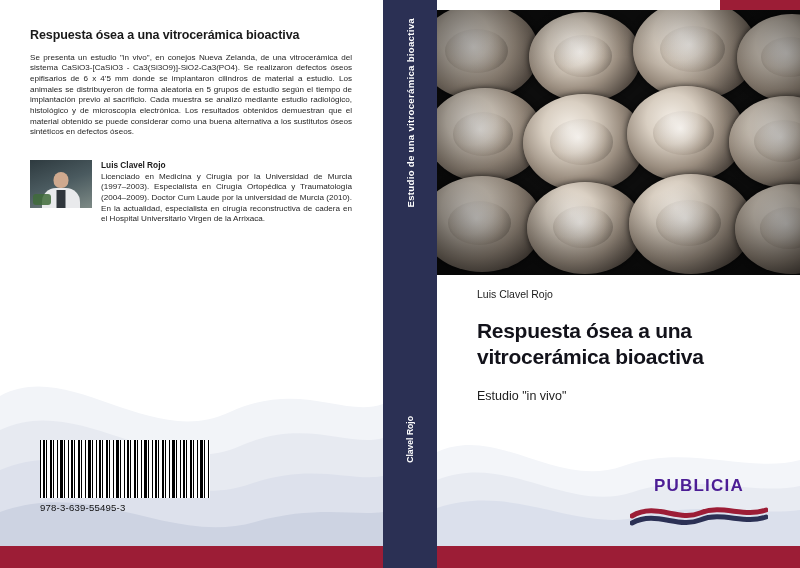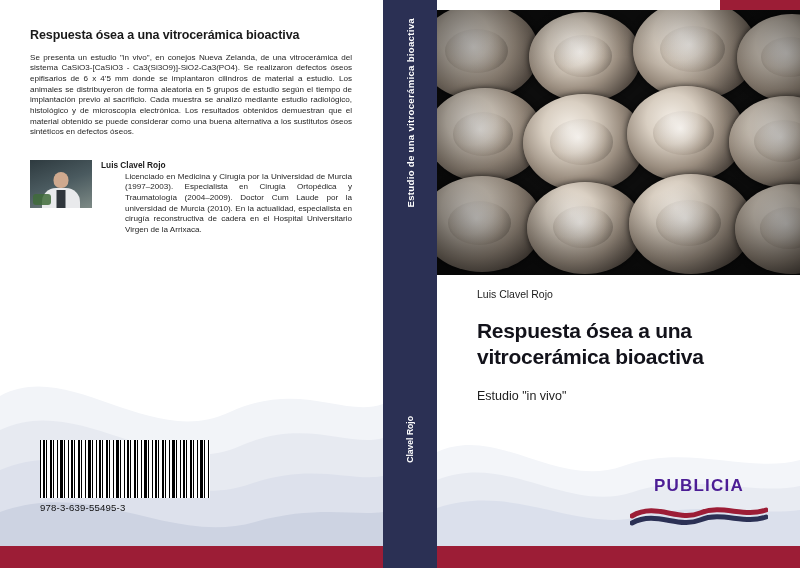--- a/index.html
+++ b/index.html
@@ -133,21 +133,20 @@
     font-size: 8.3px;
     font-weight: bold;
     color: #1a1a1a;
     margin-bottom: 1.5px;
   }
   .author-bio {
     font-size: 8.1px;
     color: #262626;
     line-height: 1.32;
     text-align: justify;
-    margin-left: 24px;
   }
 
   
   .barcode-box {
     position: absolute;
     left: 40px;
     bottom: 55px;
     width: 170px;
   }
   .barcode-bars {

